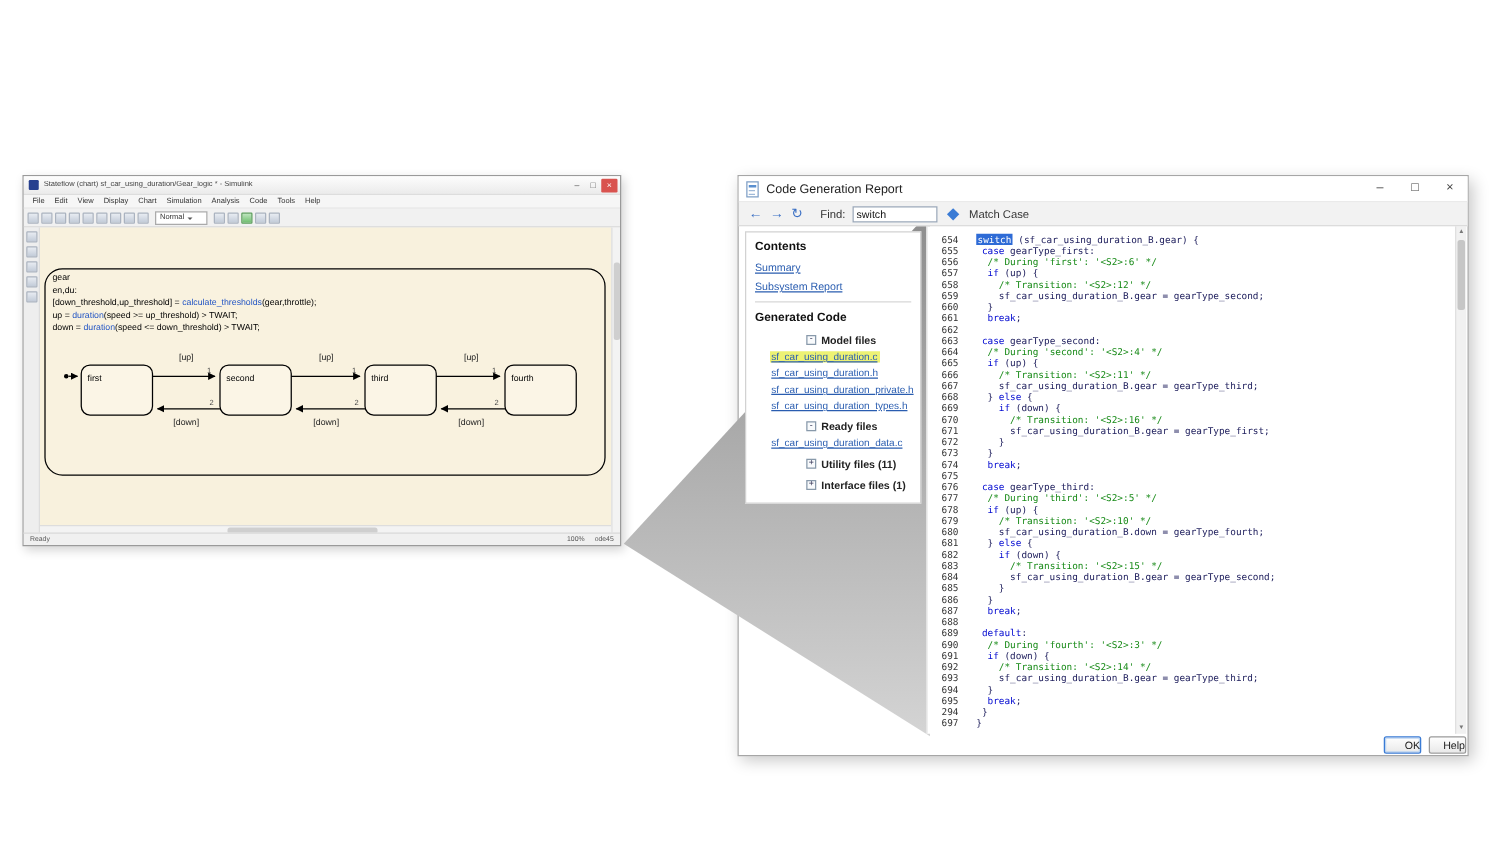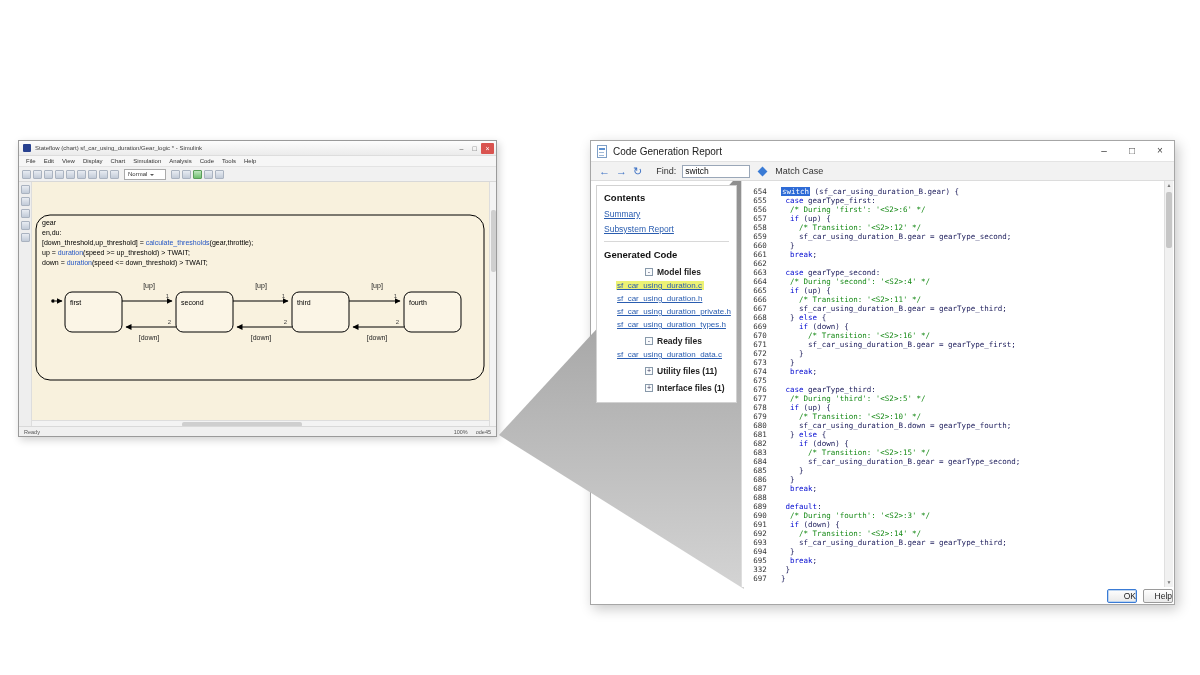--- a/index.html
+++ b/index.html
@@ -303,21 +303,21 @@
           <div class="code-row"><span class="lineno">686</span><span class="tk-p">  }</span></div>
           <div class="code-row"><span class="lineno">687</span><span class="tk-p">  </span><span class="tk-k">break</span><span class="tk-p">;</span></div>
           <div class="code-row"><span class="lineno">688</span></div>
           <div class="code-row"><span class="lineno">689</span><span class="tk-p"> </span><span class="tk-k">default</span><span class="tk-p">:</span></div>
           <div class="code-row"><span class="lineno">690</span><span class="tk-p">  </span><span class="tk-c">/* During 'fourth': '&lt;S2&gt;:3' */</span></div>
           <div class="code-row"><span class="lineno">691</span><span class="tk-p">  </span><span class="tk-k">if</span><span class="tk-p"> (down) {</span></div>
           <div class="code-row"><span class="lineno">692</span><span class="tk-p">    </span><span class="tk-c">/* Transition: '&lt;S2&gt;:14' */</span></div>
           <div class="code-row"><span class="lineno">693</span><span class="tk-p">    sf_car_using_duration_B.gear = gearType_third;</span></div>
           <div class="code-row"><span class="lineno">694</span><span class="tk-p">  }</span></div>
           <div class="code-row"><span class="lineno">695</span><span class="tk-p">  </span><span class="tk-k">break</span><span class="tk-p">;</span></div>
-          <div class="code-row"><span class="lineno">332</span><span class="tk-p"> }</span></div>
+          <div class="code-row"><span class="lineno">294</span><span class="tk-p"> }</span></div>
           <div class="code-row"><span class="lineno">697</span><span class="tk-p">}</span></div>
         </div>
     </div>
 
     <div class="rep-scroll">
       <div class="scroll-arrow sa-up">▲</div>
       <div class="rep-thumb"></div>
       <div class="scroll-arrow sa-down">▼</div>
     </div>
 

